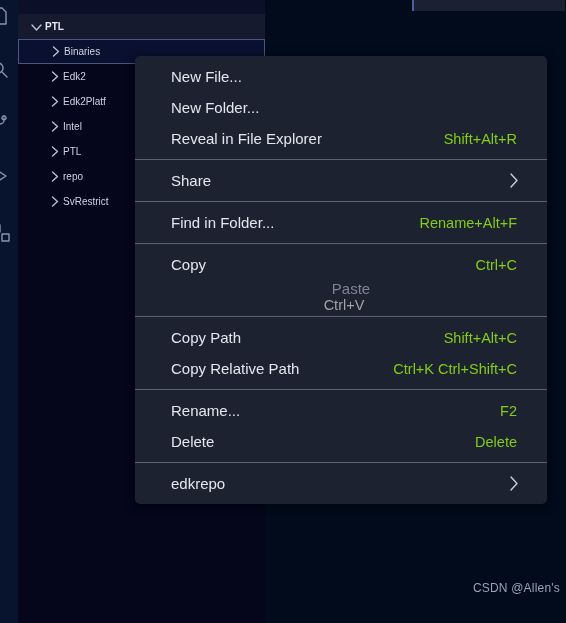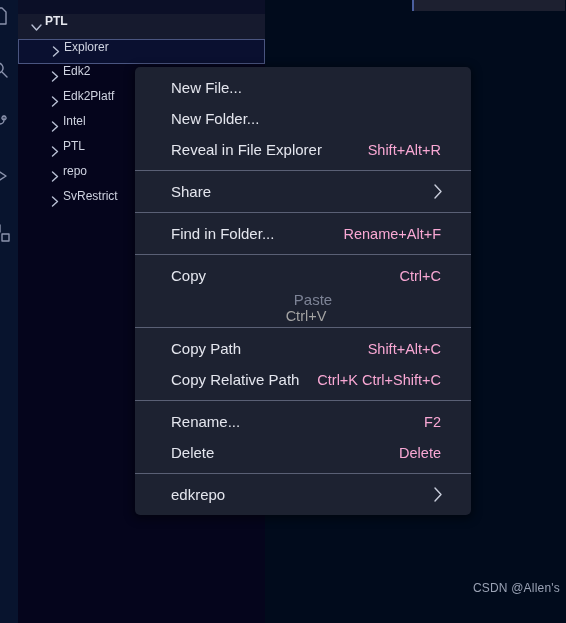--- a/index.html
+++ b/index.html
@@ -61,22 +61,23 @@
   }
   .tree {
     position: absolute;
     left: 0; top: 14px;
     width: 247px;
   }
   .tree-row {
     position: relative;
     height: 25px;
     display: flex;
+    align-items: center;
     color: #cfd3e0;
-    font-size: 12px;
+    font-size: 10px;
     white-space: nowrap;
     box-sizing: border-box;
   }
   .tree-row.root {
     background: #161a2e;
     font-weight: bold;
     color: #e6e8ef;
     padding-left: 10px;
   }
   .tree-row.child {
@@ -134,45 +135,44 @@
     font-size: 12px;
     z-index: 20;
     letter-spacing: 0.2px;
   }
 
   
   .context-menu {
     position: absolute;
     left: 135px;
     top: 56px;
-    width: 336px;
+    width: 412px;
     background: #1d2231;
     border-radius: 5px;
     box-shadow: 0 2px 10px 2px rgba(0,0,0,0.45);
     padding: 5px 0 5px 0;
     z-index: 15;
     box-sizing: border-box;
-    margin-top: 11px;
   }
   .menu-item {
     position: relative;
     height: 31px;
     display: flex;
     align-items: center;
     padding: 0 16px 0 36px;
     color: #e4e6ee;
     font-size: 15px;
     white-space: nowrap;
     box-sizing: border-box;
   }
   .menu-item.disabled { color: #7d8396; flex-direction: column; }
   .menu-label { flex: 1 1 auto; }
   .menu-key {
     flex: 0 0 auto;
-    color: #f9a8d4;
+    color: #84cc16;
     font-size: 14.5px;
     padding-right: 14px;
   }
   .menu-item.disabled .menu-key { color: #a3a3a3; }
   .menu-chevron {
     flex: 0 0 auto;
     color: #c9cddb;
     display: inline-flex;
     align-items: center;
     padding-right: 8px;
@@ -210,21 +210,21 @@
             </svg>
           </span>
           <span class="tree-label">PTL</span>
         </div>
         <div class="tree-row child selected">
           <span class="twisty">
             <svg width="15" height="15" viewBox="0 0 15 15">
               <path d="M5.5 3 L10.5 7.5 L5.5 12" fill="none" stroke="currentColor" stroke-width="1.4" stroke-linecap="round" stroke-linejoin="round"></path>
             </svg>
           </span>
-          <span class="tree-label">Explorer</span>
+          <span class="tree-label">Binaries</span>
         </div>
         <div class="tree-row child">
           <span class="twisty">
             <svg width="15" height="15" viewBox="0 0 15 15">
               <path d="M5.5 3 L10.5 7.5 L5.5 12" fill="none" stroke="currentColor" stroke-width="1.4" stroke-linecap="round" stroke-linejoin="round"></path>
             </svg>
           </span>
           <span class="tree-label">Edk2</span>
         </div>
         <div class="tree-row child">

